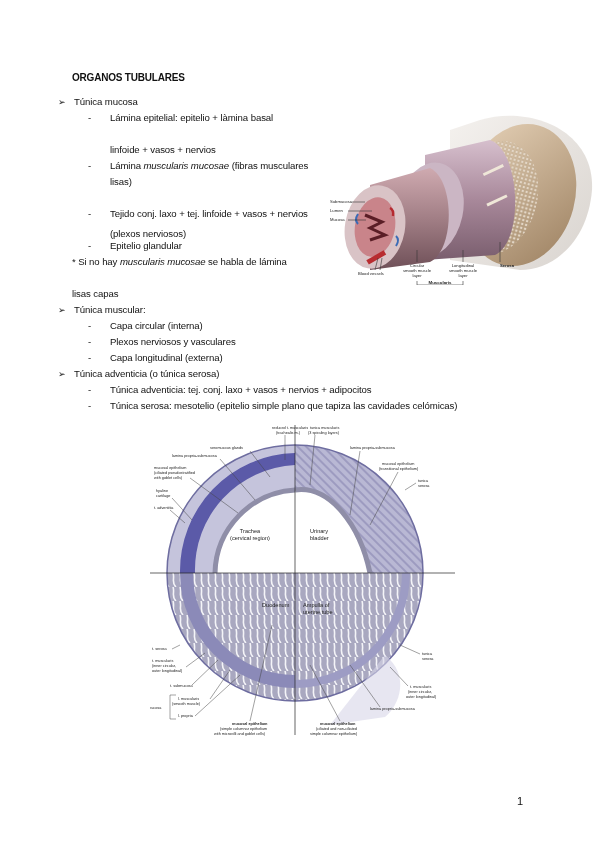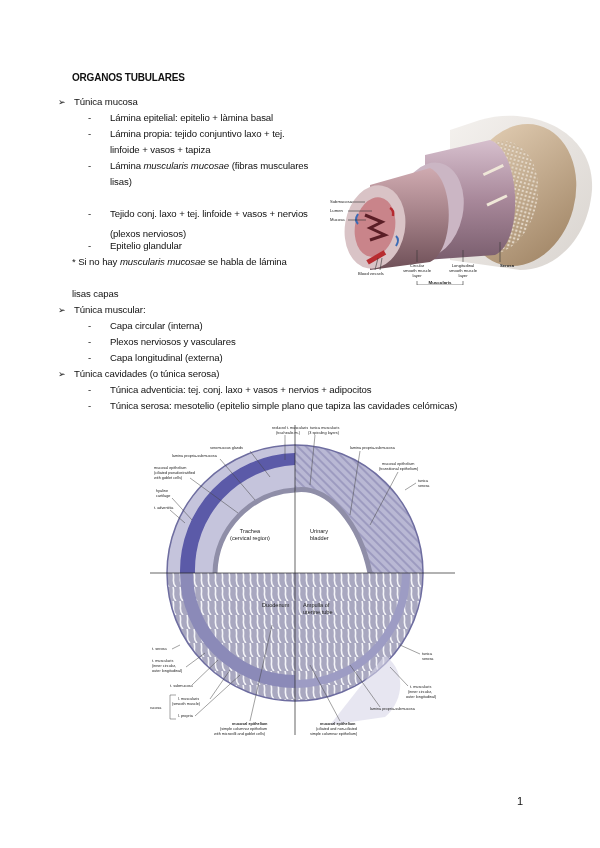--- a/index.html
+++ b/index.html
@@ -24,24 +24,21 @@
 <div class="page">
 
   <div class="title">ORGANOS TUBULARES</div>
 
   <div class="txt l1" style="top:94px">
     <span class="arrow">➢</span><span>Túnica mucosa</span>
   </div>
   <div class="txt l2" style="top:110px">
     <span class="dash">-</span><span>Lámina epitelial: epitelio + làmina basal</span>
   </div>
-  <div class="txt l2" style="top:126px">
-    <span class="dash">-</span><span>Lámina   propia: tejido conjuntivo laxo + tej.</span>
-  </div>
-  <div class="txt" style="left:110px; top:142px">linfoide + vasos + tapiza</div>
+  <div class="txt" style="left:110px; top:142px">linfoide + vasos + nervios</div>
   <div class="txt l2" style="top:158px">
     <span class="dash">-</span><span>Lámina </span><em>muscularis mucosae</em><span> (fibras musculares</span>
   </div>
   <div class="txt" style="left:110px; top:174px">lisas)</div>
 
   <div class="txt l2" style="top:206px">
     <span class="dash">-</span><span>Tejido conj. laxo + tej. linfoide + vasos + nervios</span>
   </div>
   <div class="txt" style="left:110px; top:226px">(plexos nerviosos)</div>
   <div class="txt l2" style="top:238px">
@@ -59,21 +56,21 @@
     <span class="dash">-</span><span>Capa circular (interna)</span>
   </div>
   <div class="txt l2" style="top:334px">
     <span class="dash">-</span><span>Plexos  nerviosos y vasculares</span>
   </div>
   <div class="txt l2" style="top:350px">
     <span class="dash">-</span><span>Capa longitudinal (externa)</span>
   </div>
 
   <div class="txt l1" style="top:366px">
-    <span class="arrow">➢</span><span>Túnica cavidades (o túnica serosa)</span>
+    <span class="arrow">➢</span><span>Túnica adventicia (o túnica serosa)</span>
   </div>
   <div class="txt l2" style="top:382px">
     <span class="dash">-</span><span>Túnica adventicia: tej. conj. laxo + vasos + nervios + adipocitos</span>
   </div>
   <div class="txt l2" style="top:398px">
     <span class="dash">-</span><span>Túnica serosa: mesotelio (epitelio simple plano que tapiza las cavidades  celómicas)</span>
   </div>
 
   <svg class="fig1" viewBox="0 0 265 175">
     <defs>

